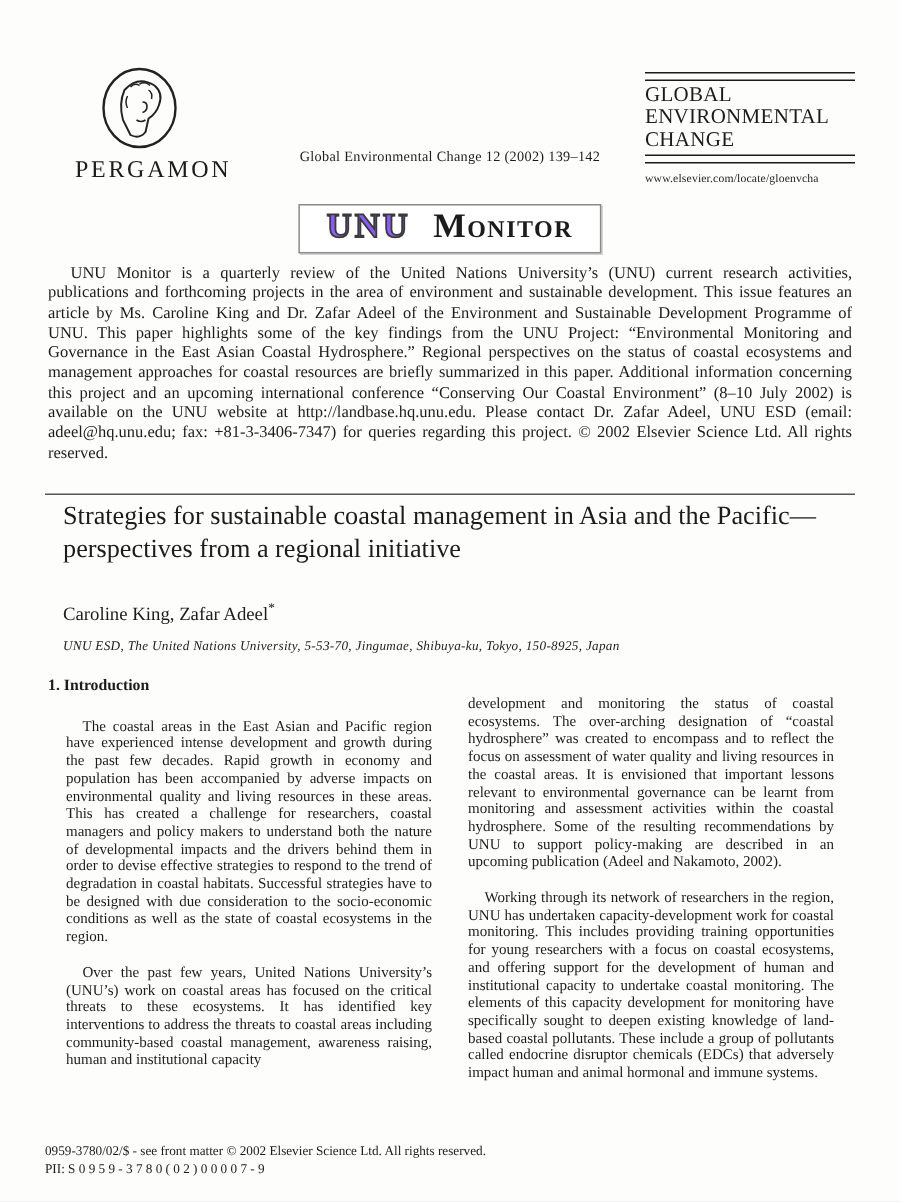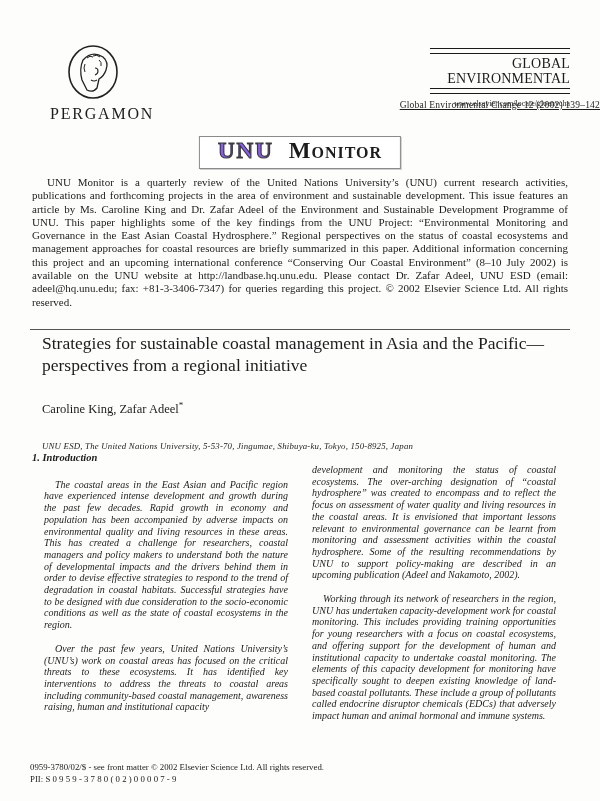--- a/index.html
+++ b/index.html
@@ -6,22 +6,22 @@
   .page{
     position:relative;width:600px;height:801px;margin:0 auto;
     background:#fdfdfb;color:#1c1c1c;
     font-family:"Liberation Serif","DejaVu Serif",serif;
     overflow:hidden;
   }
   
   .pergamon{position:absolute;left:50px;top:44px;width:86px;text-align:center;}
   .pergamon svg{display:block;margin:0 auto;}
   .pergamon-label{font-weight:normal;font-size:16px;letter-spacing:1.8px;margin-top:3px;}
-  .citation{position:absolute;top:100px;left:0;right:0;text-align:right;font-size:9.5px;letter-spacing:.2px;text-decoration:underline;}
-  .masthead{position:absolute;top:48px;right:30px;width:140px;text-align:right;}
+  .citation{position:absolute;top:100px;left:0;right:0;text-align:center;font-size:9.5px;letter-spacing:.2px;}
+  .masthead{position:absolute;top:48px;right:30px;width:140px;text-align:left;}
   .rule2{height:4px;border-top:1.5px solid #1a1a1a;border-bottom:1.5px solid #1a1a1a;}
   .mast-title{padding:2px 0;font-size:14px;line-height:15px;letter-spacing:.2px;}
   .mast-url{font-size:7.8px;margin-top:5px;letter-spacing:.1px;color:#222;}
   
   .banner{
     position:absolute;top:136px;left:50%;transform:translateX(-50%);
     border:1.5px solid #8a8a8a;background:#fff;
     padding:1px 18px 4px;white-space:nowrap;box-shadow:1px 1px 0 #cfcfcf;
   }
   .banner-unu{
@@ -37,23 +37,23 @@
     position:absolute;top:176px;left:32px;right:32px;
     font-size:11px;line-height:13.3px;text-align:justify;text-indent:15px;
     word-spacing:1px;
   }
   .divider{position:absolute;top:329px;left:30px;right:30px;border-top:1.5px solid #555;}
   
   .title-block{position:absolute;top:333px;left:42px;right:42px;text-align:left;}
   .article-title{font-size:17.5px;line-height:21.5px;font-weight:normal;margin:0;}
   .authors{font-size:12.5px;margin-top:24px;}
   .authors sup{font-size:9px;}
-  .affiliation{font-size:8.8px;font-style:italic;margin-top:24px;letter-spacing:.2px;}
+  .affiliation{font-size:8.8px;font-style:italic;margin-top:8px;letter-spacing:.2px;}
   
-  .columns{position:absolute;top:452px;left:32px;right:32px;display:flex;gap:0;font-style:italic;}
+  .columns{position:absolute;top:452px;left:32px;right:32px;display:flex;gap:0;}
   .col{flex:1;font-size:10px;line-height:11.7px;text-align:justify;}
   .section-heading{font-size:10.5px;font-weight:bold;margin:0 0 15px 0;}
   .col p{margin:12px;}
   .col p.indent{text-indent:11px;}
   
   .footnote{position:absolute;left:32px;top:714px;width:272px;font-size:8.8px;line-height:11.2px;}
   .footnote-rule{width:98px;border-top:1px solid #222;margin:0 0 4px 0;}
   .footnote sup{font-size:7px;}
   .em-label{font-style:italic;}
   
@@ -77,20 +77,21 @@
     <div class="pergamon-label">PERGAMON</div>
   </div>
 
   <div class="citation">Global Environmental Change 12 (2002) 139–142</div>
 
   <div class="masthead">
     <div class="rule2"></div>
     <div class="mast-title">
       <div>GLOBAL</div>
       <div>ENVIRONMENTAL</div>
+      <div>CHANGE</div>
     </div>
     <div class="rule2"></div>
     <div class="mast-url">www.elsevier.com/locate/gloenvcha</div>
   </div>
 
   <div class="banner">
     <span class="banner-unu">UNU</span><span class="banner-monitor">Monitor</span>
   </div>
 
   <div class="abstract">UNU Monitor is a quarterly review of the United Nations University’s (UNU) current research activities, publications and forthcoming projects in the area of environment and sustainable development. This issue features an article by Ms. Caroline King and Dr. Zafar Adeel of the Environment and Sustainable Development Programme of UNU. This paper highlights some of the key findings from the UNU Project: “Environmental Monitoring and Governance in the East Asian Coastal Hydrosphere.” Regional perspectives on the status of coastal ecosystems and management approaches for coastal resources are briefly summarized in this paper. Additional information concerning this project and an upcoming international conference “Conserving Our Coastal Environment” (8–10 July 2002) is available on the UNU website at http://landbase.hq.unu.edu. Please contact Dr. Zafar Adeel, UNU ESD (email: adeel@hq.unu.edu; fax: +81-3-3406-7347) for queries regarding this project. © 2002 Elsevier Science Ltd. All rights reserved.</div>

